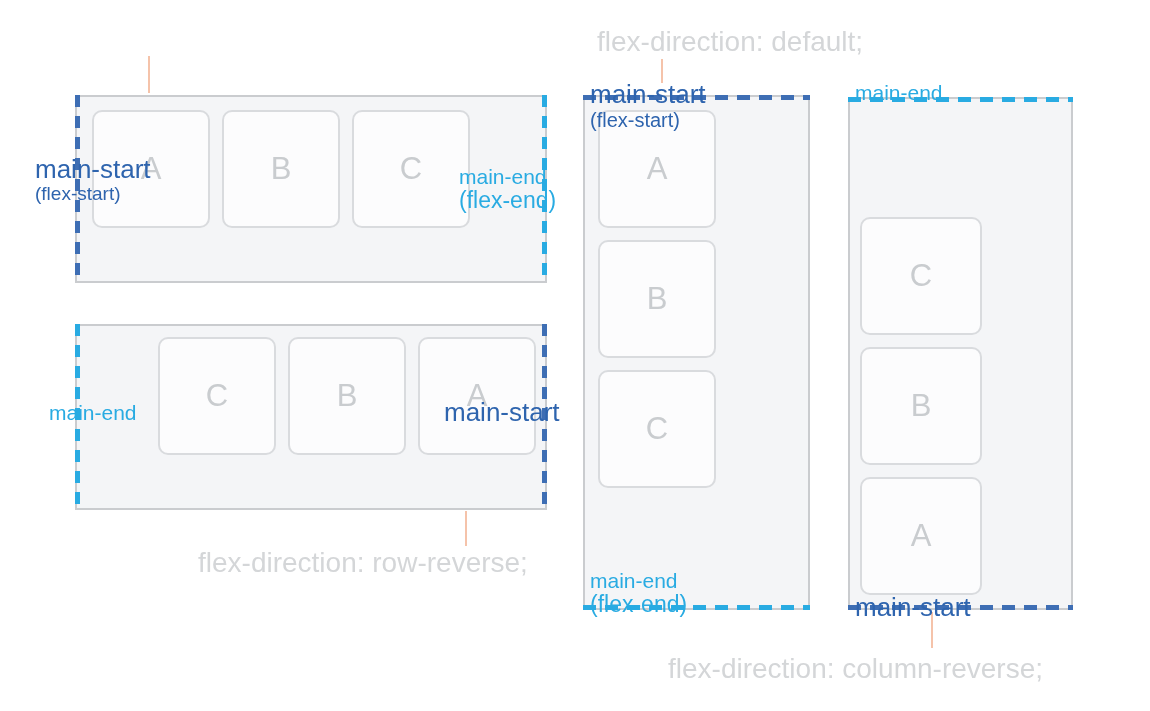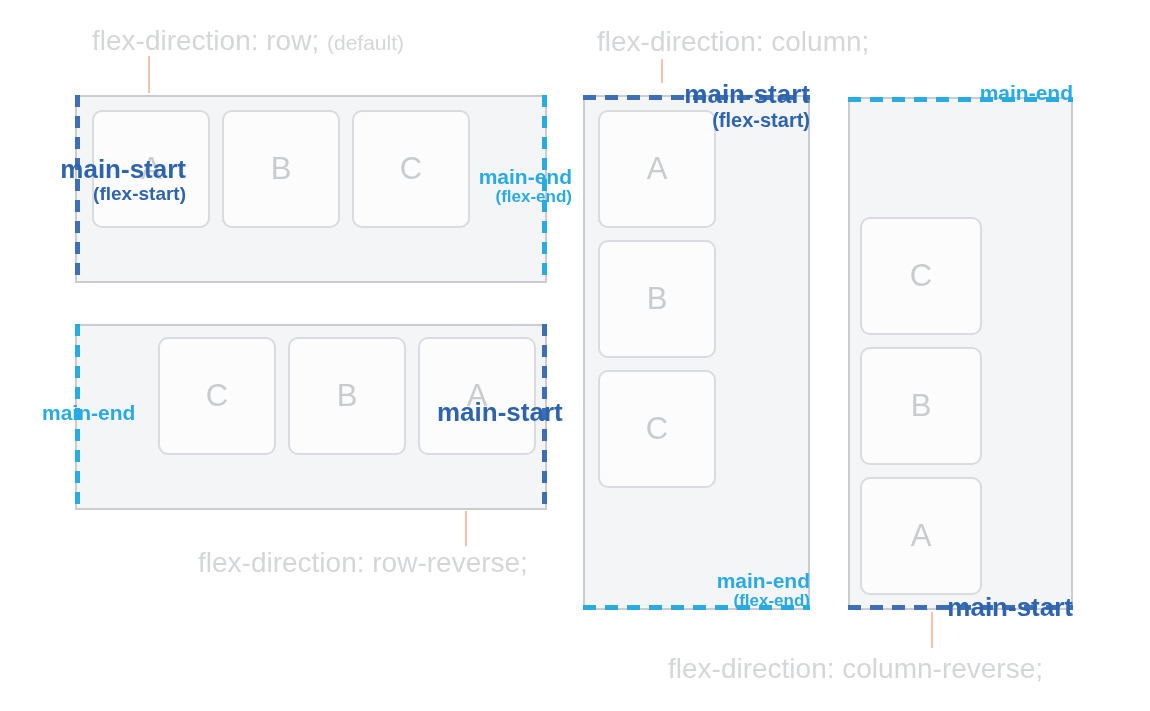--- a/index.html
+++ b/index.html
@@ -21,41 +21,40 @@
 
   
   .items{position:absolute;display:flex;z-index:2;}
   .items.row{flex-direction:row;gap:12px;}
   .items.col{flex-direction:column;gap:12px;}
   .item{width:118px;height:118px;background:var(--itemBg);border:2px solid var(--itemBorder);
         border-radius:10px;box-sizing:border-box;display:flex;align-items:center;justify-content:center;}
   .letter{font-size:31px;color:var(--letter);}
 
   
-  .lbl{position:absolute;z-index:4;text-align:right;font-weight:700;line-height:1.1;}
+  .lbl{position:absolute;z-index:4;text-align:left;font-weight:400;line-height:1.1;padding-left:7px;}
   .lbl.blue{color:var(--blue);}
   .lbl.cyan{color:var(--cyan);}
   .l1{font-size:26px;}
   .l1.sm{font-size:21px;}
   .l2{font-size:19px;}
-  .l2.sm{font-size:17px;}
+  .l2.sm{font-size:23px;}
 
   
   .caption{position:absolute;z-index:1;color:var(--caption);font-size:28px;white-space:nowrap;}
   .caption .suffix{font-size:21px;}
 
   
   .tick{position:absolute;width:2px;background:var(--tick);z-index:0;}
 </style>
 </head>
 <body>
 
 <div class="canvas">
 
-  <div class="caption" style="left:92px;top:25px;"><span>flex-direction: row;</span> <span class="suffix">(default)</span></div>
   <div class="tick" style="left:148px;top:56px;height:37px;"></div>
 
   <div class="panel" style="left:75px;top:95px;width:472px;height:188px;">
     <div class="edge v blue" style="left:-2px;"></div>
     <div class="edge v cyan" style="right:-2px;"></div>
     <div class="items row" style="left:15px;top:13px;">
       <div class="item">
           <span class="letter">A</span>
         </div>
       <div class="item">
@@ -95,21 +94,21 @@
   <div class="lbl cyan" style="left:42px;top:401px;">
     <div class="l1 sm">main-end</div>
   </div>
   <div class="lbl blue" style="left:437px;top:398px;">
     <div class="l1">main-start</div>
   </div>
 
   <div class="tick" style="left:465px;top:511px;height:35px;"></div>
   <div class="caption" style="left:198px;top:547px;">flex-direction: row-reverse;</div>
 
-  <div class="caption" style="left:597px;top:26px;">flex-direction: column;</div>
+  <div class="caption" style="left:597px;top:26px;">flex-direction: default;</div>
   <div class="tick" style="left:661px;top:59px;height:24px;"></div>
 
   <div class="panel" style="left:583px;top:95px;width:227px;height:515px;">
     <div class="edge h blue" style="top:-2px;"></div>
     <div class="edge h cyan" style="bottom:-2px;"></div>
     <div class="items col" style="left:13px;top:13px;">
       <div class="item">
           <span class="letter">A</span>
         </div>
       <div class="item">

